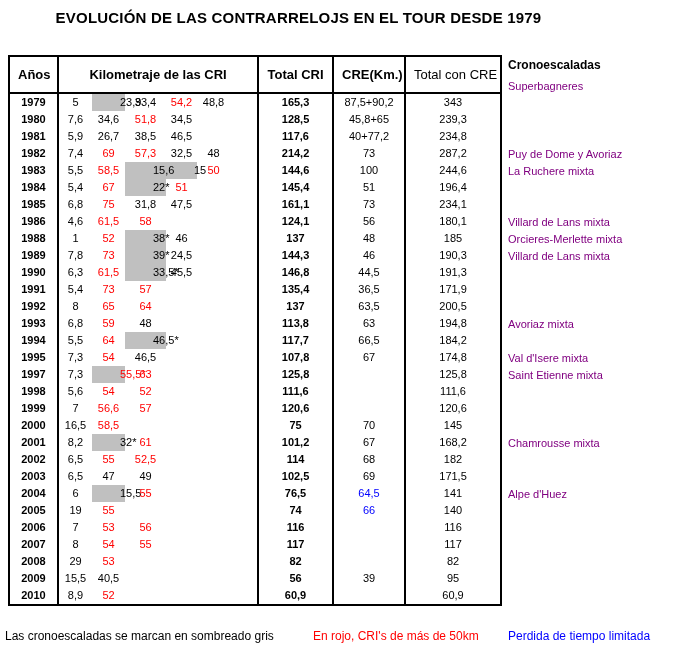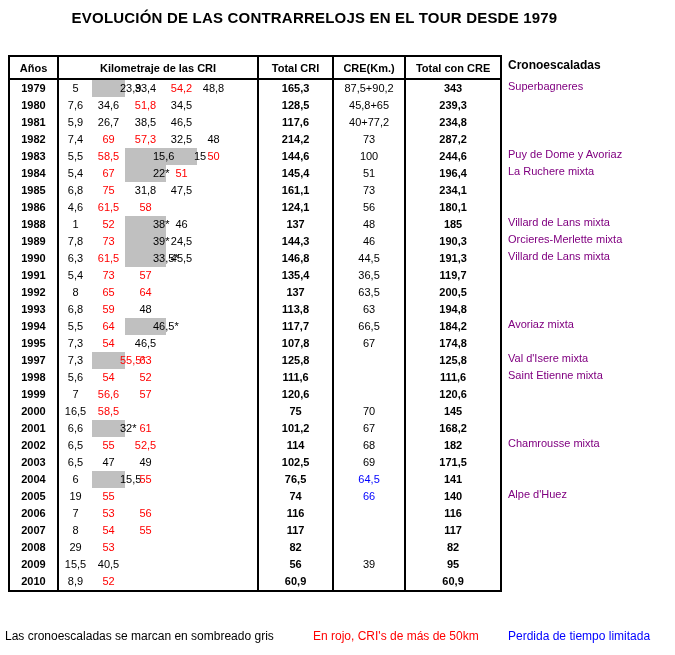--- a/index.html
+++ b/index.html
@@ -3,39 +3,39 @@
 <meta charset="utf-8">
 <style>
   html,body{margin:0;padding:0;}
   body{
     width:675px;height:655px;background:#ffffff;position:relative;
     font-family:"Liberation Sans", sans-serif;color:#000;
     -webkit-font-smoothing:antialiased;
   }
   .title{
     position:absolute;top:9px;left:0;width:597px;text-align:center;
-    font-weight:bold;font-size:15px;letter-spacing:0.2px;padding-left:16px;
+    font-weight:bold;font-size:15px;letter-spacing:0.2px;
   }
   table.main-table{
     position:absolute;left:8px;top:55px;width:492px;
     border-collapse:collapse;table-layout:fixed;
     border:2px solid #000;
   }
   th{
-    font-size:11px;font-weight:bold;height:19px;padding:1px;
+    font-size:13px;font-weight:bold;height:19px;padding:8px;
     text-align:center;border-bottom:2px solid #000;white-space:nowrap;
   }
   td{
     font-size:11px;height:17px;padding:0;text-align:center;
     white-space:nowrap;overflow:visible;line-height:17px;
   }
   .c-year{font-weight:bold;border-right:2px solid #000;}
   .c-total{font-weight:bold;border-left:2px solid #000;border-right:2px solid #000;}
   .c-cre{border-right:2px solid #000;margin-top:6px;}
-  .c-tcc{font-weight:bold;margin-left:44px;}
+  .c-tcc{font-weight:normal;margin-left:44px;}
   td.red{color:var(--red);}
   td.blue{color:var(--blue);}
   td.gray{background:var(--gray-shade);padding-left:28px;}
   .crono-col{position:absolute;left:508px;top:55px;width:166px;}
   .crono-header{
     font-weight:bold;font-size:12px;height:23px;line-height:21px;white-space:nowrap;
   }
   .crono-item{
     height:17px;line-height:17px;font-size:11px;color:var(--purple);white-space:nowrap;
   }
@@ -208,21 +208,21 @@
       <tr>
         <td class="c-year">1991</td>
         <td class="c-km">5,4</td>
         <td class="c-km red">73</td>
         <td class="c-km red">57</td>
         <td class="c-km"></td>
         <td class="c-km"></td>
         <td class="c-fill"></td>
         <td class="c-total">135,4</td>
         <td class="c-cre">36,5</td>
-        <td class="c-tcc">119,7</td>
+        <td class="c-tcc">171,9</td>
       </tr>
       <tr>
         <td class="c-year">1992</td>
         <td class="c-km">8</td>
         <td class="c-km red">65</td>
         <td class="c-km red">64</td>
         <td class="c-km"></td>
         <td class="c-km"></td>
         <td class="c-fill"></td>
         <td class="c-total">137</td>
@@ -308,21 +308,21 @@
         <td class="c-km"></td>
         <td class="c-km"></td>
         <td class="c-km"></td>
         <td class="c-fill"></td>
         <td class="c-total">75</td>
         <td class="c-cre">70</td>
         <td class="c-tcc">145</td>
       </tr>
       <tr>
         <td class="c-year">2001</td>
-        <td class="c-km">6,6</td>
+        <td class="c-km">8,2</td>
         <td class="c-km gray">32*</td>
         <td class="c-km red">61</td>
         <td class="c-km"></td>
         <td class="c-km"></td>
         <td class="c-fill"></td>
         <td class="c-total">101,2</td>
         <td class="c-cre">67</td>
         <td class="c-tcc">168,2</td>
       </tr>
       <tr>

